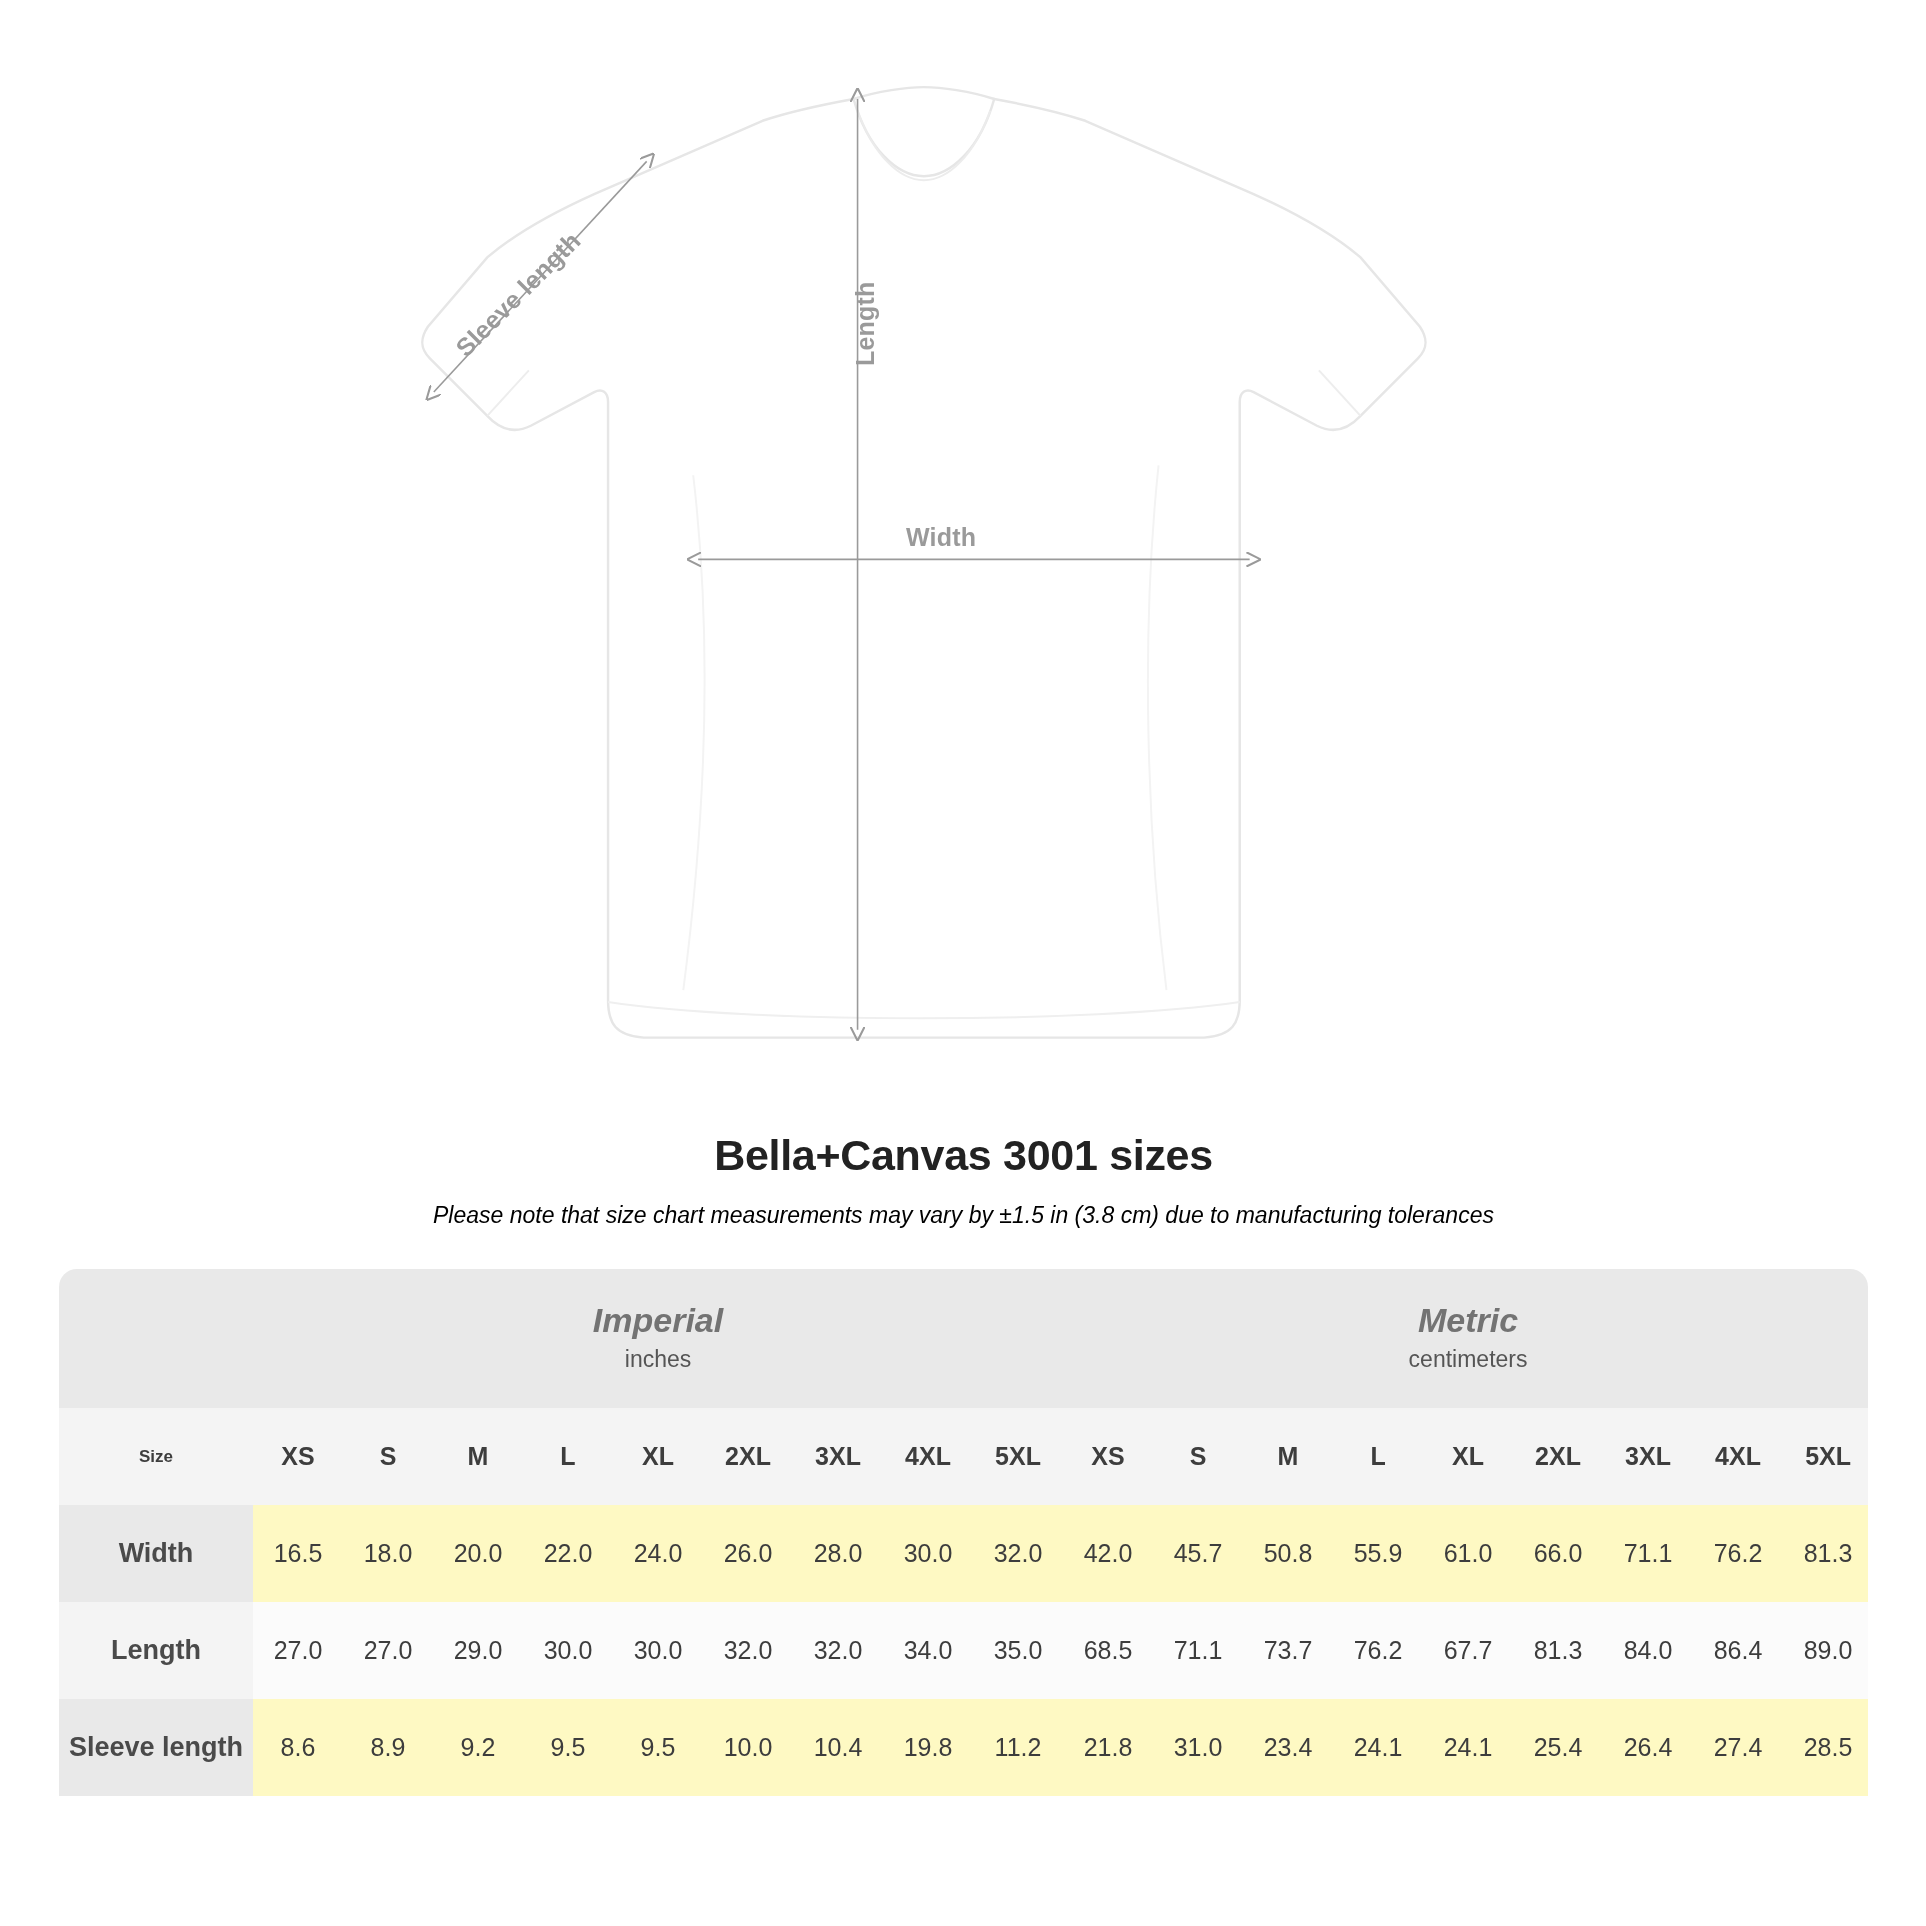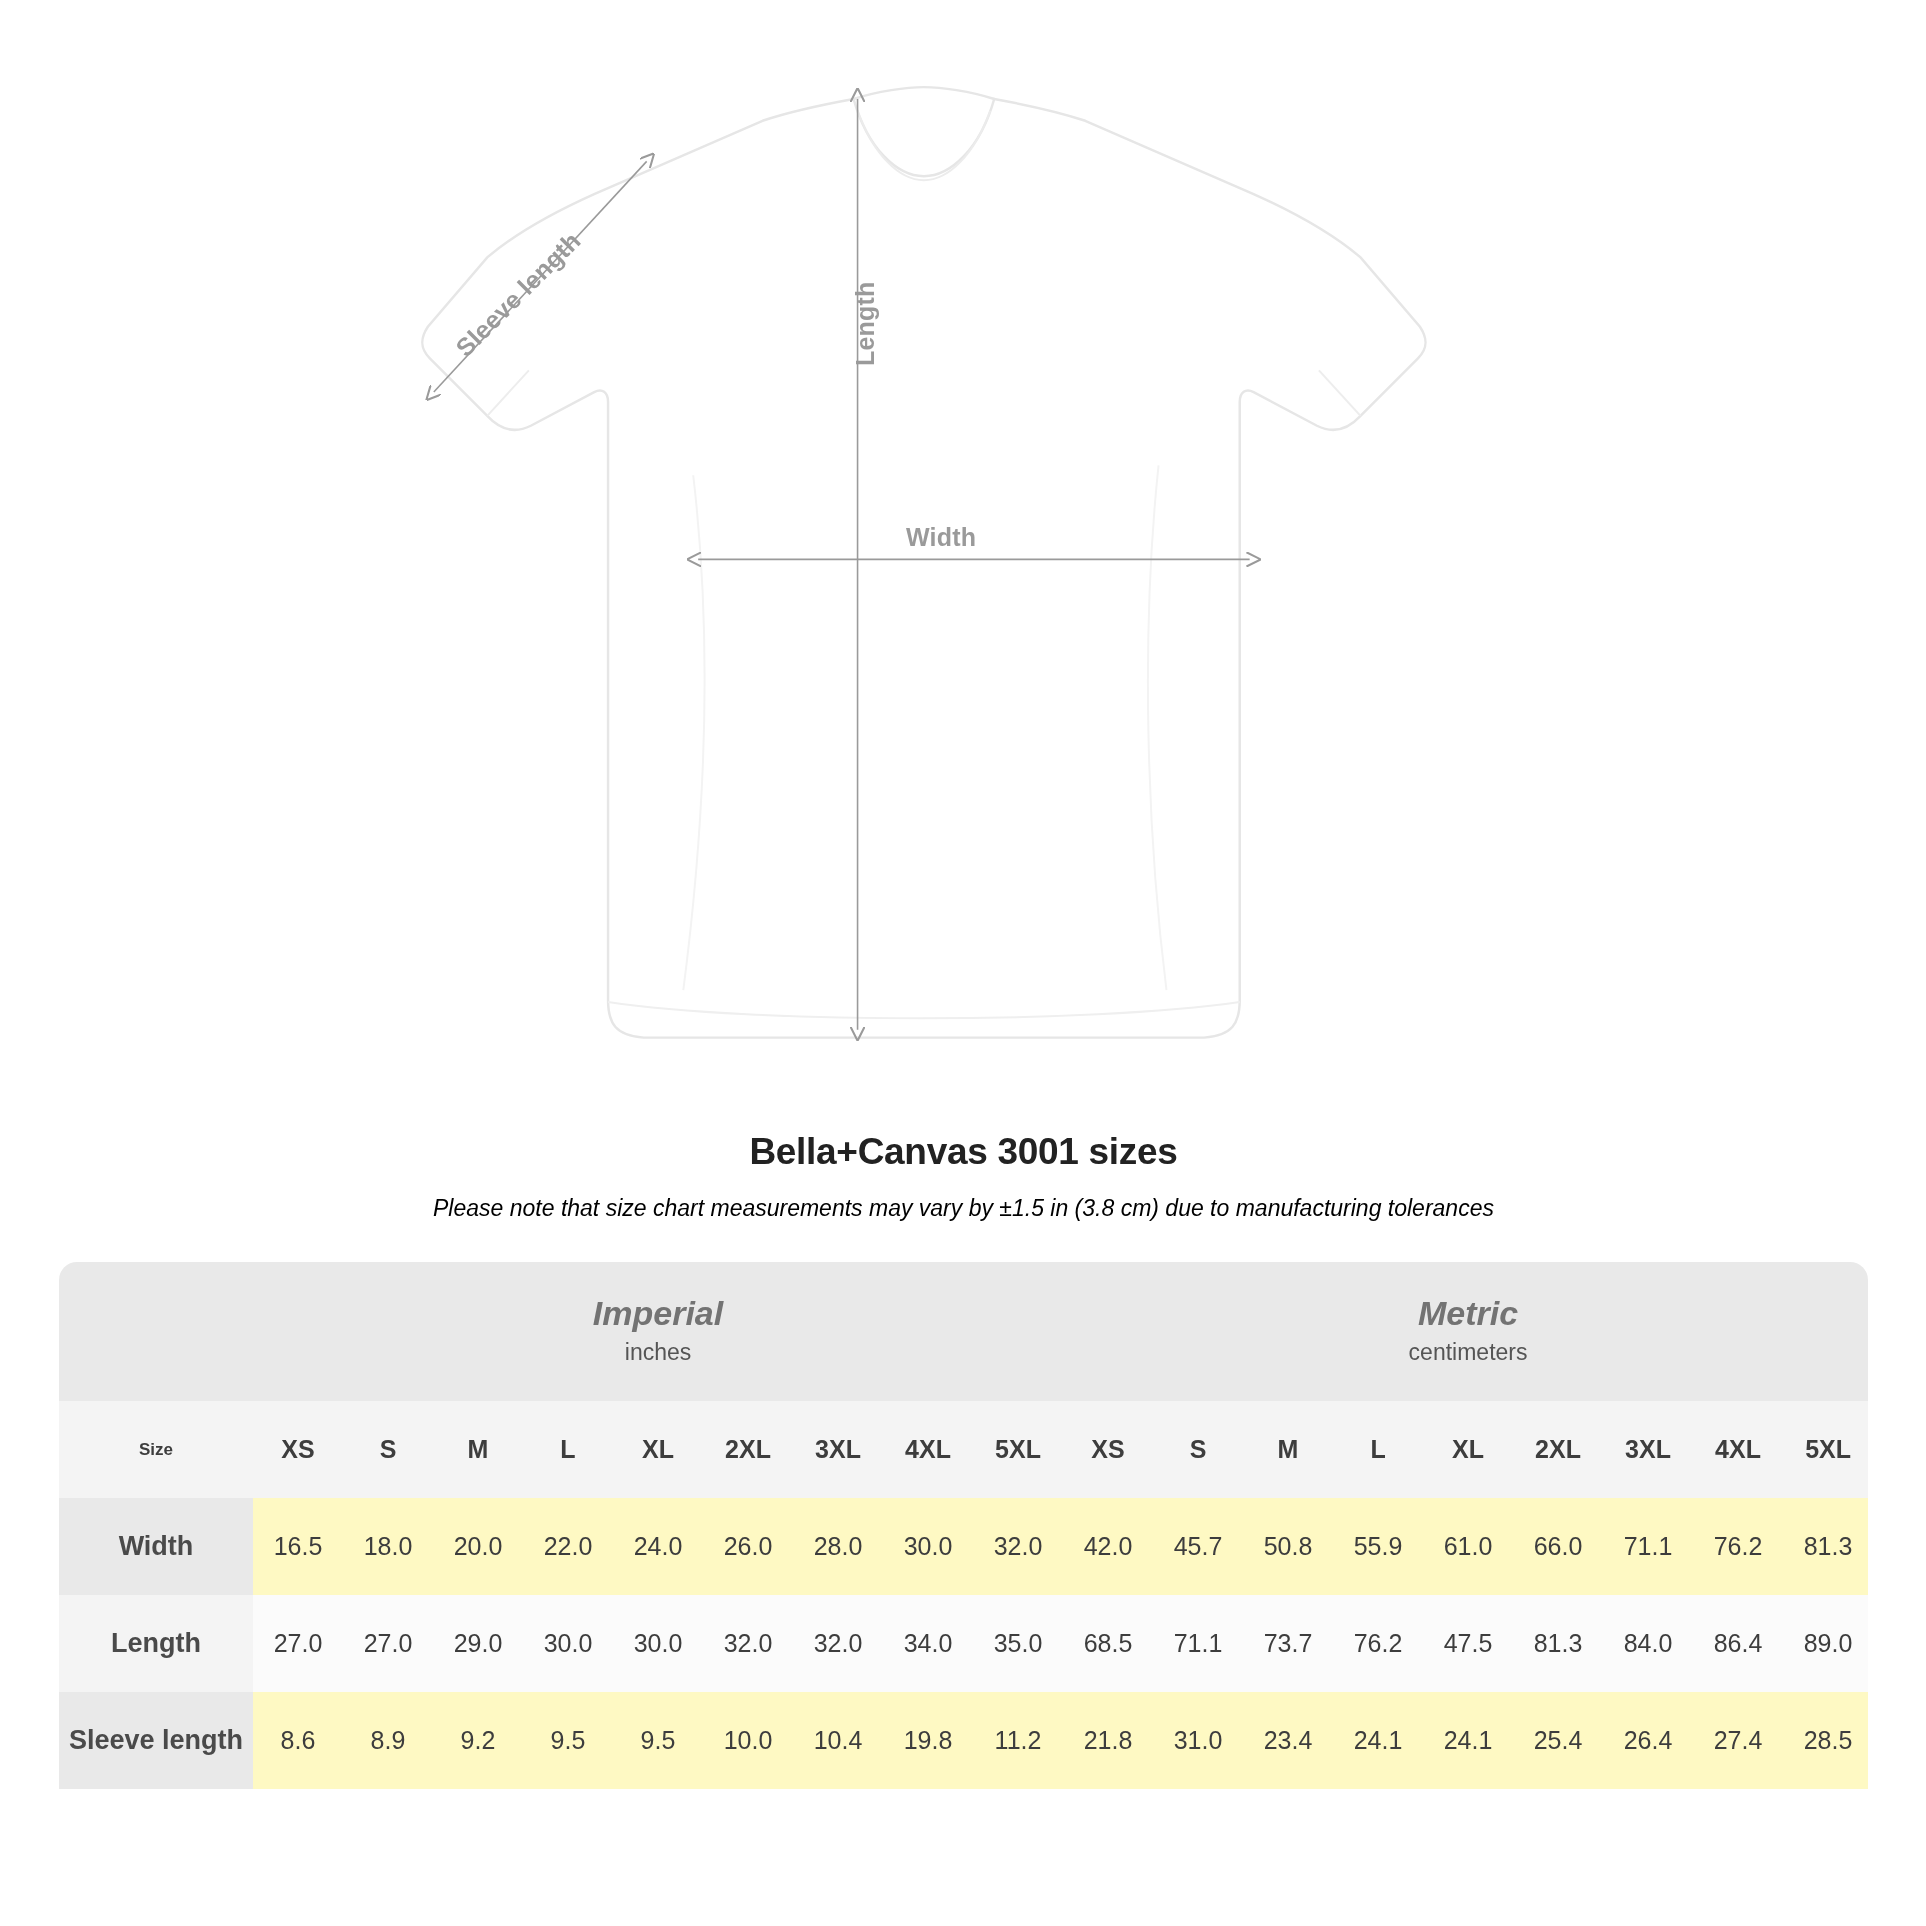--- a/index.html
+++ b/index.html
@@ -55,21 +55,21 @@
     transform: rotate(-45deg);
     transform-origin: left top;
   }
 
   
   .title-block {
     text-align: center;
     margin-top: 32px;
   }
   .chart-title {
-    font-size: 37px;
+    font-size: 43px;
     font-weight: bold;
     color: #222222;
     letter-spacing: -0.3px;
   }
   .chart-note {
     margin-top: 22px;
     font-size: 23px;
     font-style: italic;
     color: #000000;
   }
@@ -313,21 +313,21 @@
           <td class="cell-div">30.0</td>
           <td class="cell-div">30.0</td>
           <td class="cell-div">32.0</td>
           <td class="cell-div">32.0</td>
           <td class="cell-div">34.0</td>
           <td class="cell-div">35.0</td>
           <td class="cell-div">68.5</td>
           <td class="cell-div">71.1</td>
           <td class="cell-div">73.7</td>
           <td class="cell-div">76.2</td>
-          <td class="cell-div">47.5</td>
+          <td class="cell-div">67.7</td>
           <td class="cell-div">81.3</td>
           <td class="cell-div">84.0</td>
           <td class="cell-div">86.4</td>
           <td class="cell-div">89.0</td>
         </tr>
 
         <tr class="data-row alt">
           <td class="rowlabel">Sleeve length</td>
           <td class="cell-div">8.6</td>
           <td class="cell-div">8.9</td>

